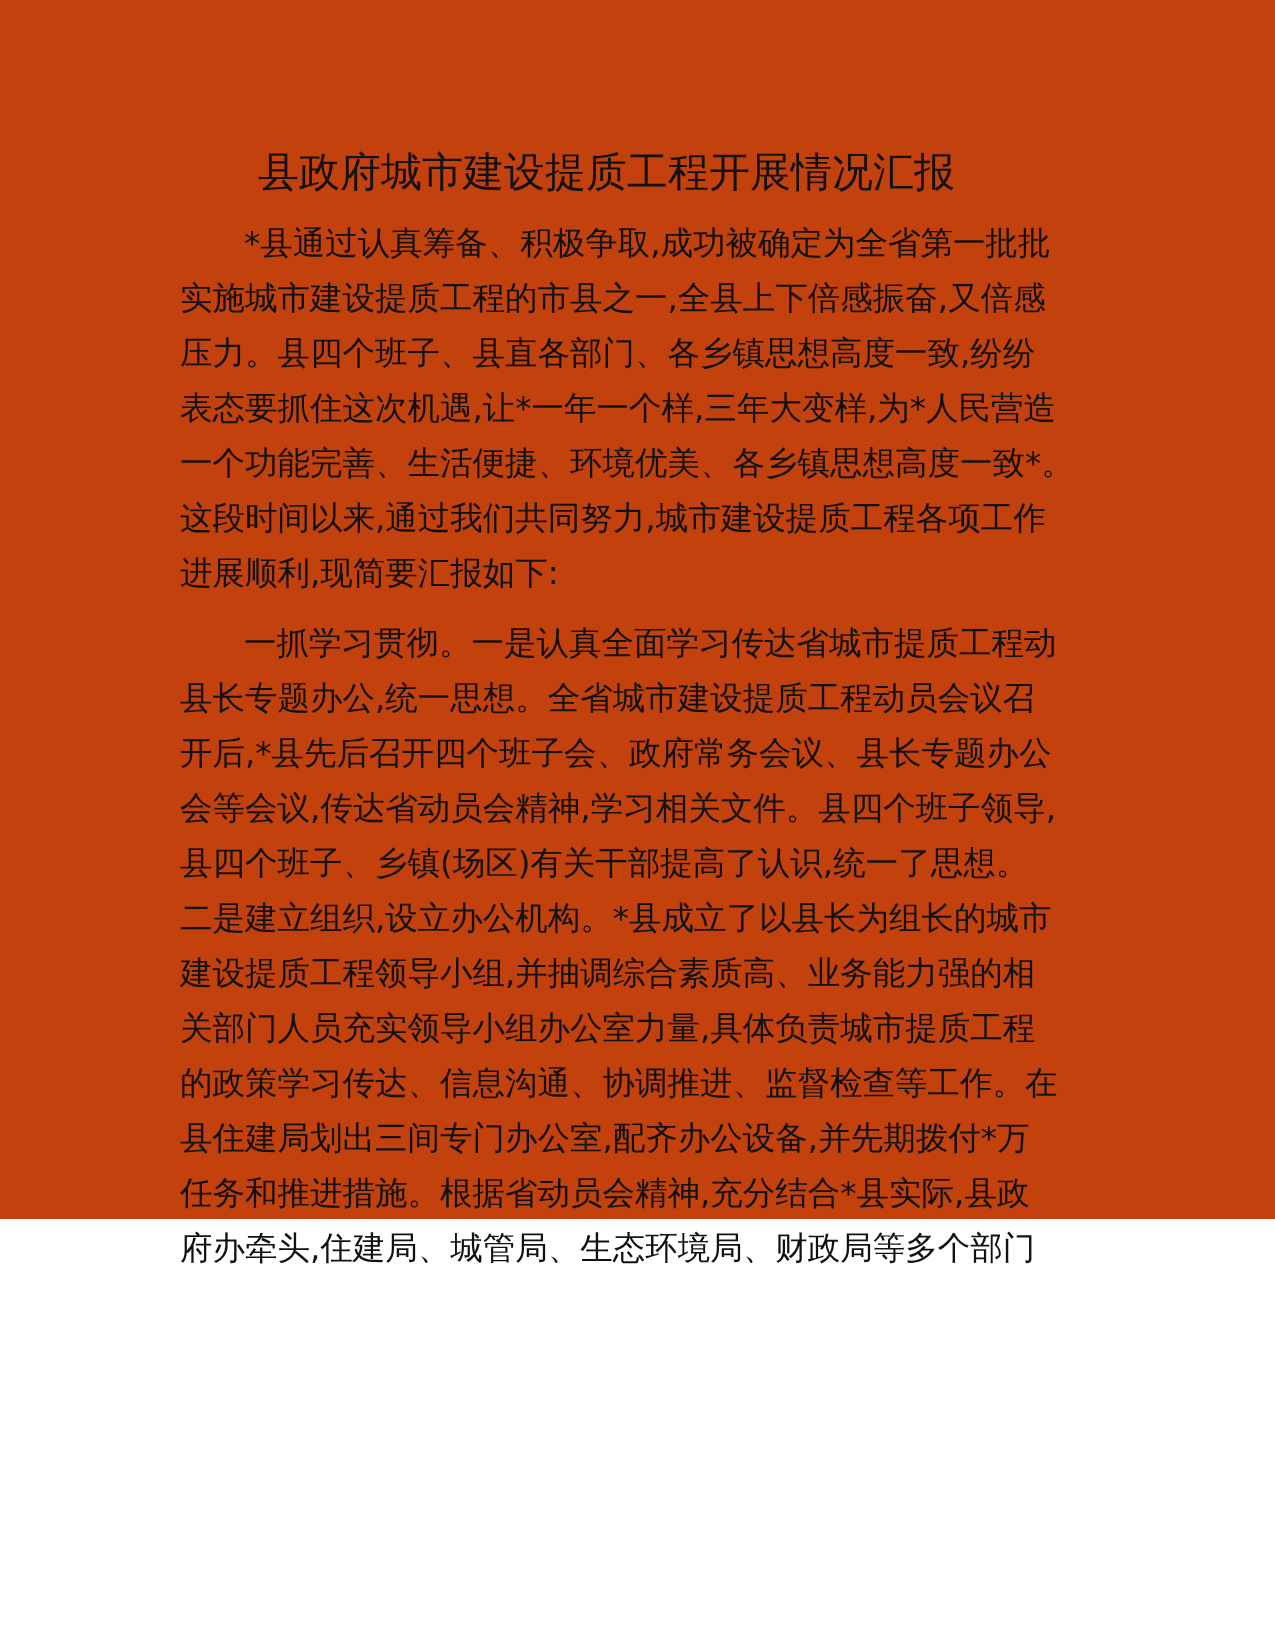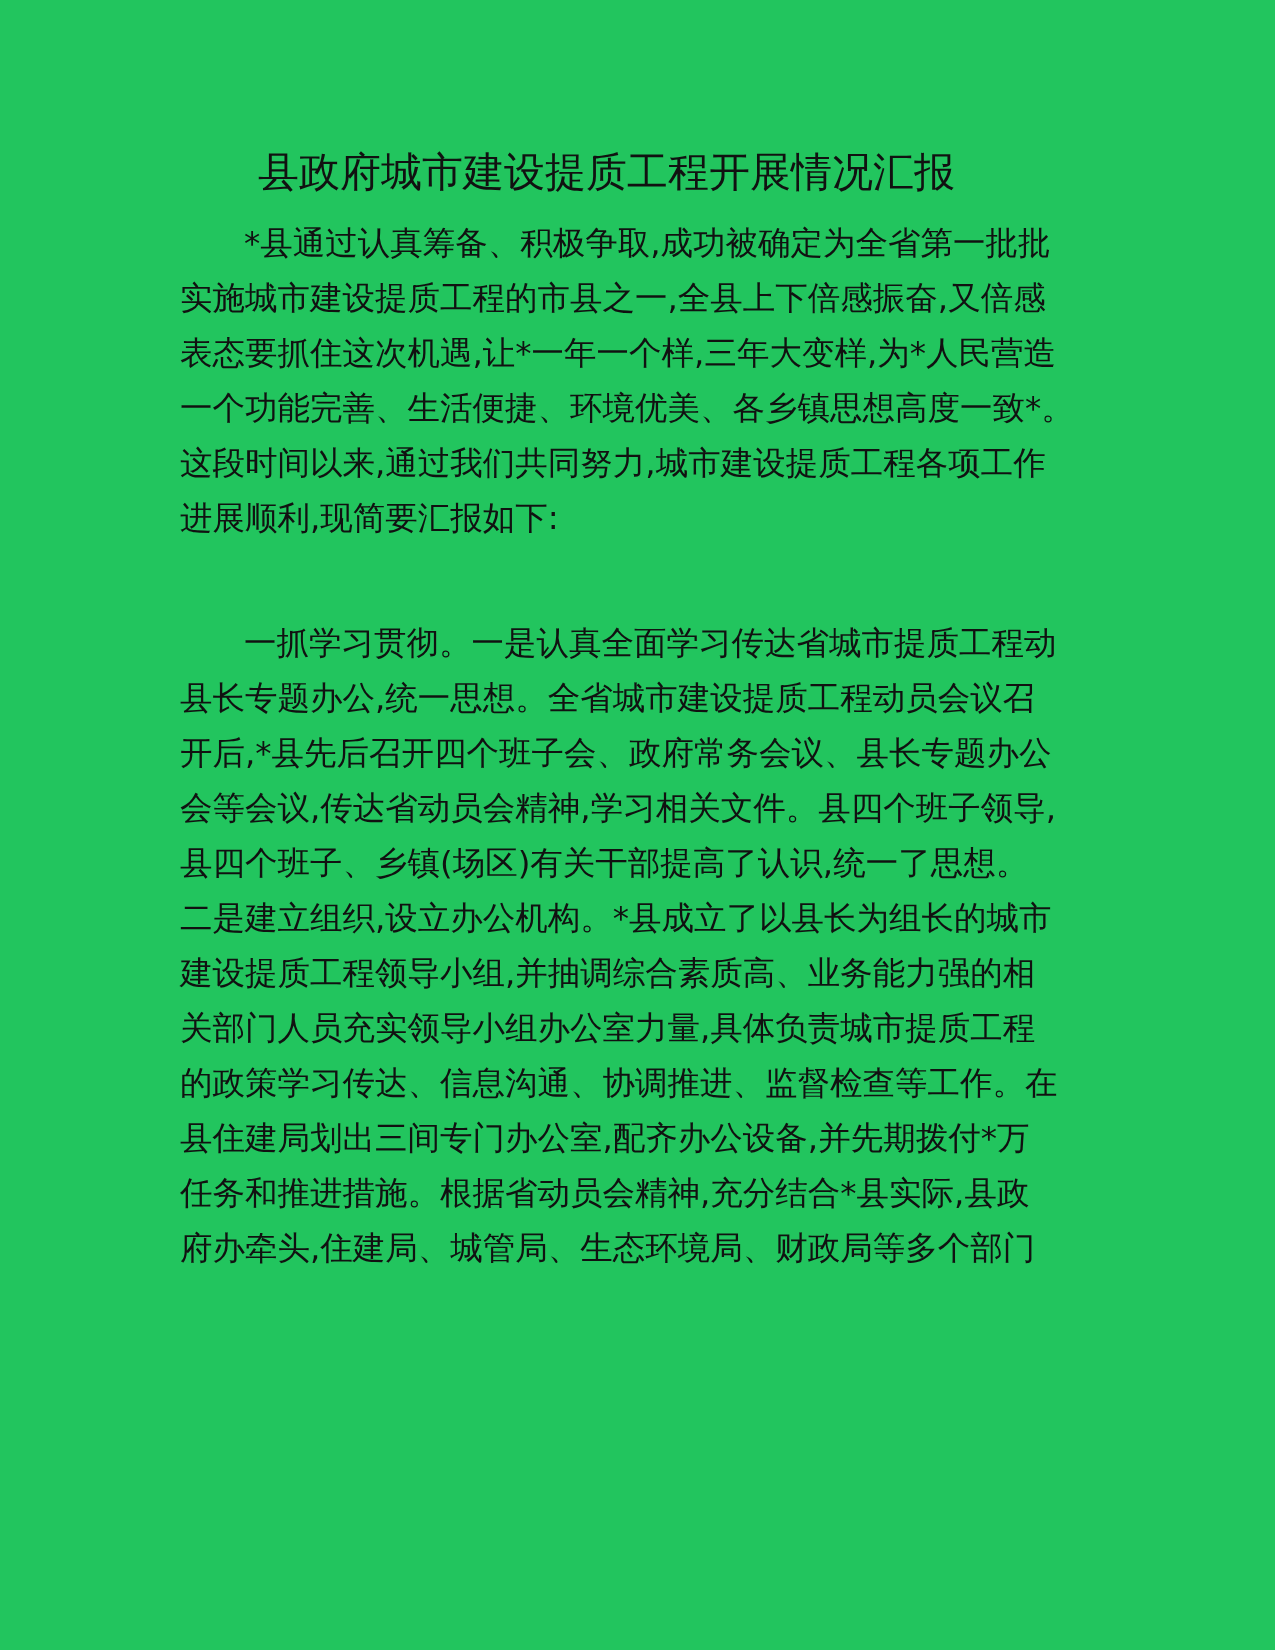--- a/index.html
+++ b/index.html
@@ -1,34 +1,35 @@
 <!DOCTYPE html>
 <html><head>
   <meta charset="utf-8">
   <style>
     html, body { margin: 0; padding: 0; background: #ffffff; }
     body { width: 1275px; height: 1650px; position: relative; overflow: hidden;
            font-family: "DejaVu Sans", "Liberation Sans", sans-serif; color: #111111; }
-    .page { position: absolute; left: 0; top: 0; width: 1275px; height: 1650px; background: #22c55e; }
+    .page { position: absolute; left: 0; top: 0; width: 1275px; height: 1219px; background: #c2410c; }
     .title { position: absolute; left: 0; width: 1213px; top: 143px; text-align: center;
              font-size: 41px; line-height: 58px; letter-spacing: 0px; color: #111; }
     .para { position: absolute; left: 180px; width: 860px; }
     .line { display: block; height: 55px; line-height: 55px; font-size: 32.5px; white-space: nowrap;
             color: #111; letter-spacing: 0px; }
     .indent { padding-left: 64px; }
   </style>
 </head>
 <body>
 
 <div class="page">
   <div class="title">县政府城市建设提质工程开展情况汇报</div>
 
   <div class="para" style="top:216px;">
     <span class="line indent">*县通过认真筹备、积极争取,成功被确定为全省第一批批</span>
     <span class="line">实施城市建设提质工程的市县之一,全县上下倍感振奋,又倍感</span>
+    <span class="line">压力。县四个班子、县直各部门、各乡镇思想高度一致,纷纷</span>
     <span class="line">表态要抓住这次机遇,让*一年一个样,三年大变样,为*人民营造</span>
     <span class="line">一个功能完善、生活便捷、环境优美、各乡镇思想高度一致*。</span>
     <span class="line">这段时间以来,通过我们共同努力,城市建设提质工程各项工作</span>
     <span class="line">进展顺利,现简要汇报如下:</span>
   </div>
 
   <div class="para" style="top:616px;">
     <span class="line indent">一抓学习贯彻。一是认真全面学习传达省城市提质工程动</span>
     <span class="line">县长专题办公,统一思想。全省城市建设提质工程动员会议召</span>
     <span class="line">开后,*县先后召开四个班子会、政府常务会议、县长专题办公</span>

